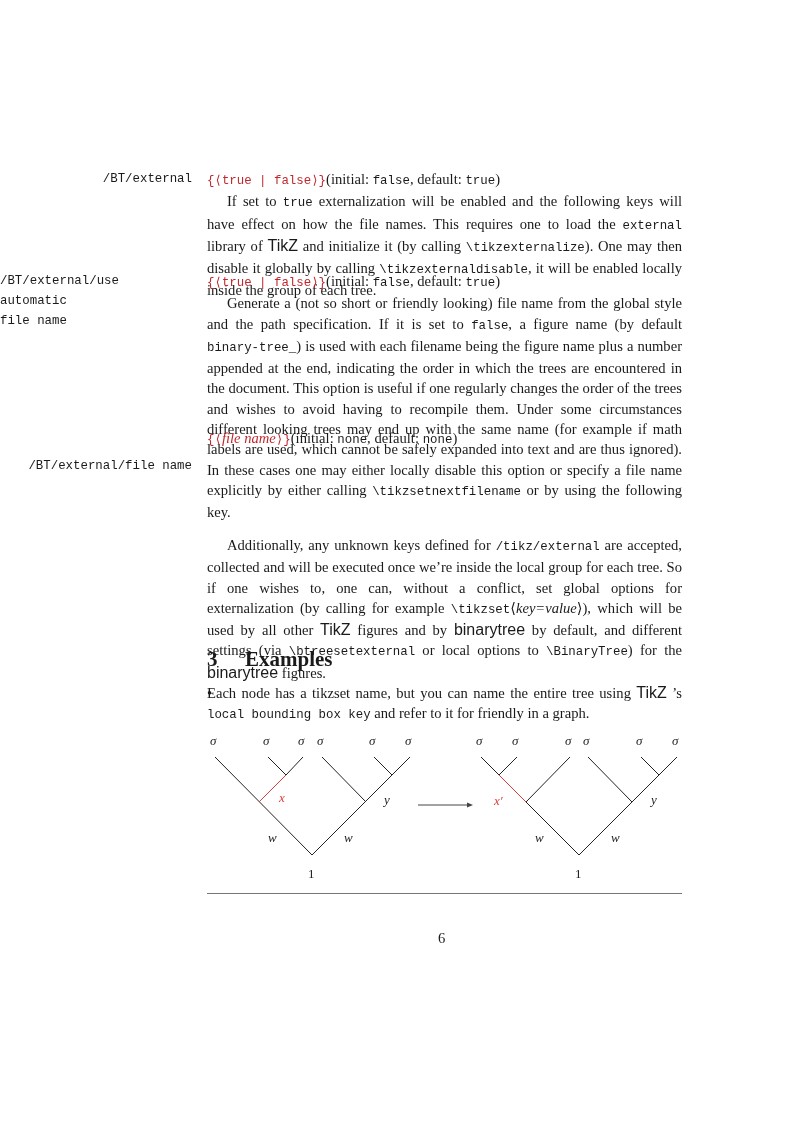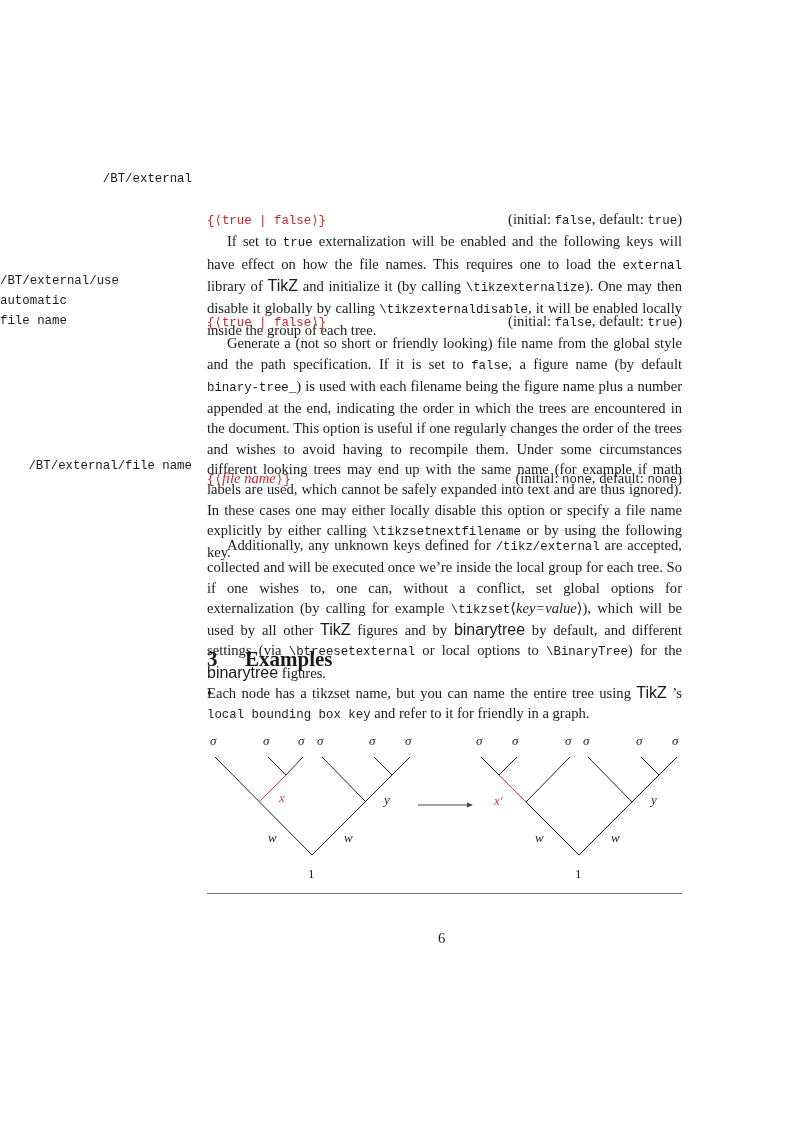--- a/index.html
+++ b/index.html
@@ -7,21 +7,21 @@
          font-family:"DejaVu Serif","Liberation Serif",serif; color:#1a1a1a; }
   .serif { font-family:"Liberation Serif","DejaVu Serif",serif; }
   .tt { font-family:"Liberation Mono","DejaVu Sans Mono",monospace; font-size:12.4px; }
   .ss { font-family:"Liberation Sans","DejaVu Sans",sans-serif; font-size:16px; }
   .red { color:#c0282d; }
   .it { font-style:italic; }
   .keyname { position:absolute; right:608px; text-align:left;
              font-family:"Liberation Mono","DejaVu Sans Mono",monospace; font-size:12.4px; line-height:20px; }
   .entry { position:absolute; left:207px; width:475px;
            font-family:"Liberation Serif","DejaVu Serif",serif; font-size:14.6px; line-height:20.3px; }
-  .entry .head { display:flex; justify-content:space-between;margin-top:40px; }
+  .entry .head { display:flex; justify-content:flex-start; }
   .entry p { margin:0; text-align:justify; text-indent:20px; }
   .para { position:absolute; left:207px; width:475px; font-family:"Liberation Serif","DejaVu Serif",serif;
           font-size:14.6px; line-height:20.3px; text-align:justify; text-indent:20px; margin:0; }
   .section { position:absolute; left:207px; top:647px; font-family:"Liberation Serif","DejaVu Serif",serif;
              font-weight:bold; font-size:21px; }
   .section .num { display:inline-block; width:38px; }
   .bullet { position:absolute; left:207px; top:683px; width:475px; font-family:"Liberation Serif","DejaVu Serif",serif;
             font-size:14.6px; line-height:20.3px; text-align:justify; }
   .bullet .dot { position:absolute; left:0; }
   .bullet .txt { display:block; margin-left:0; padding-left:0; text-indent:0; }

